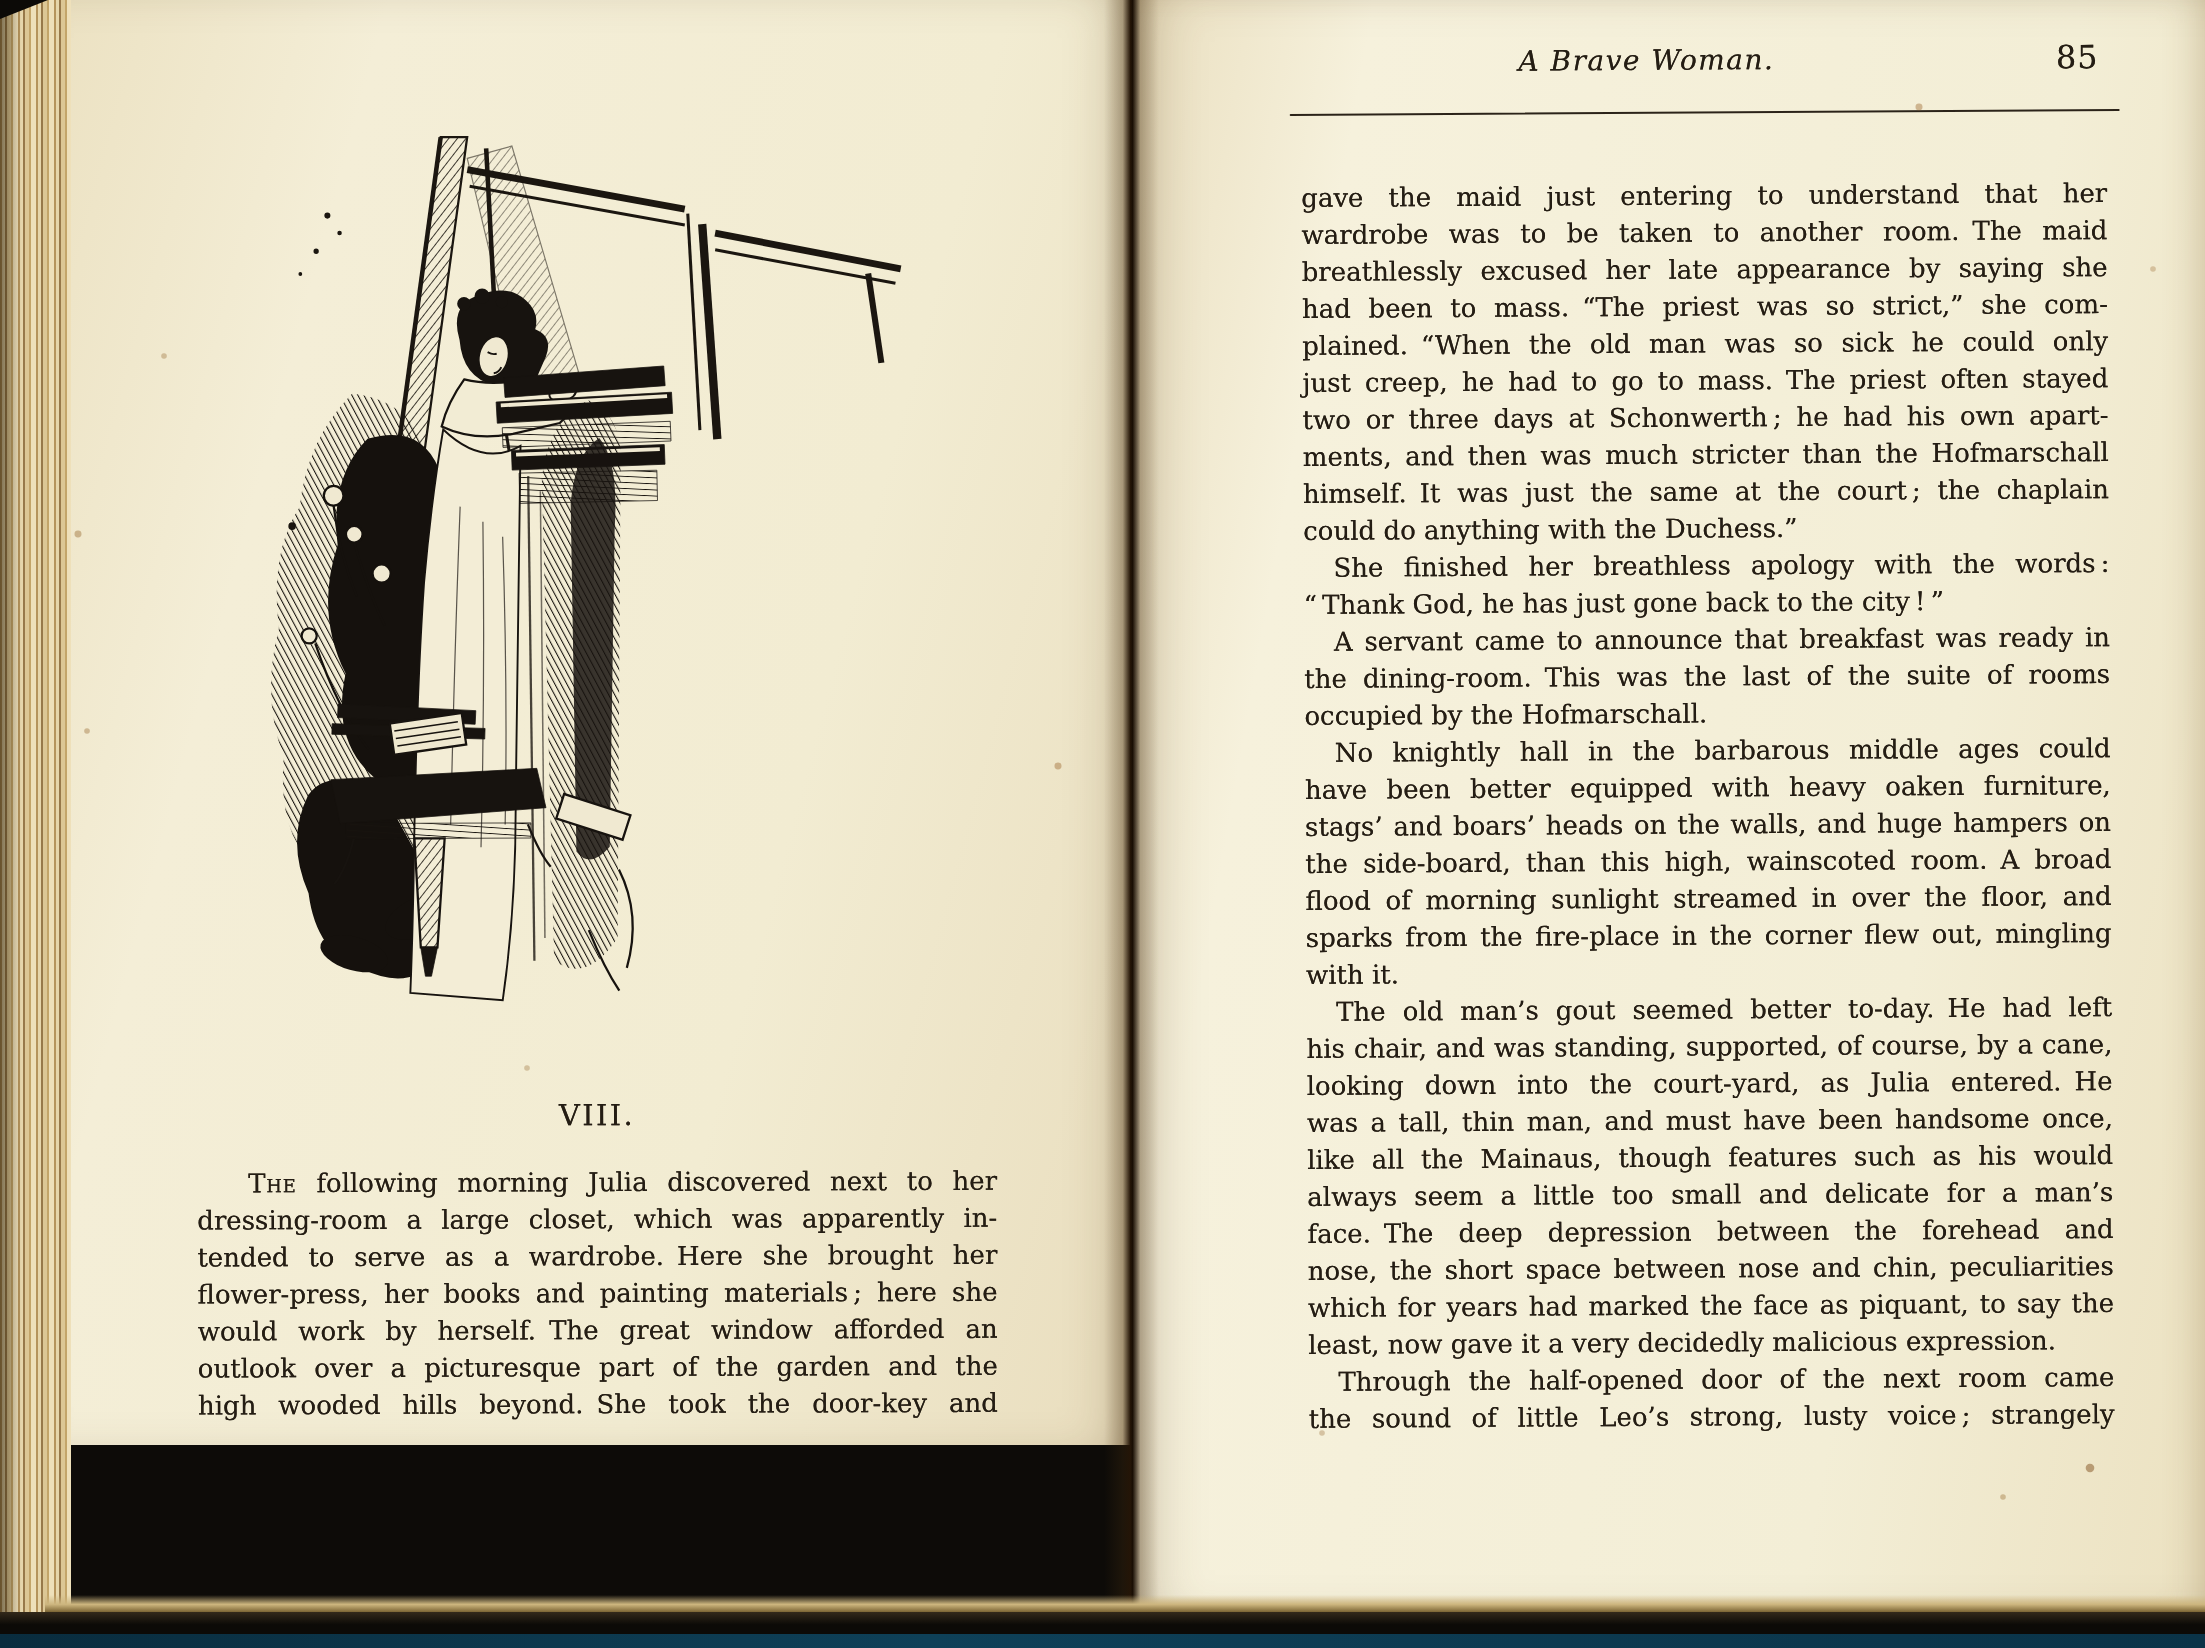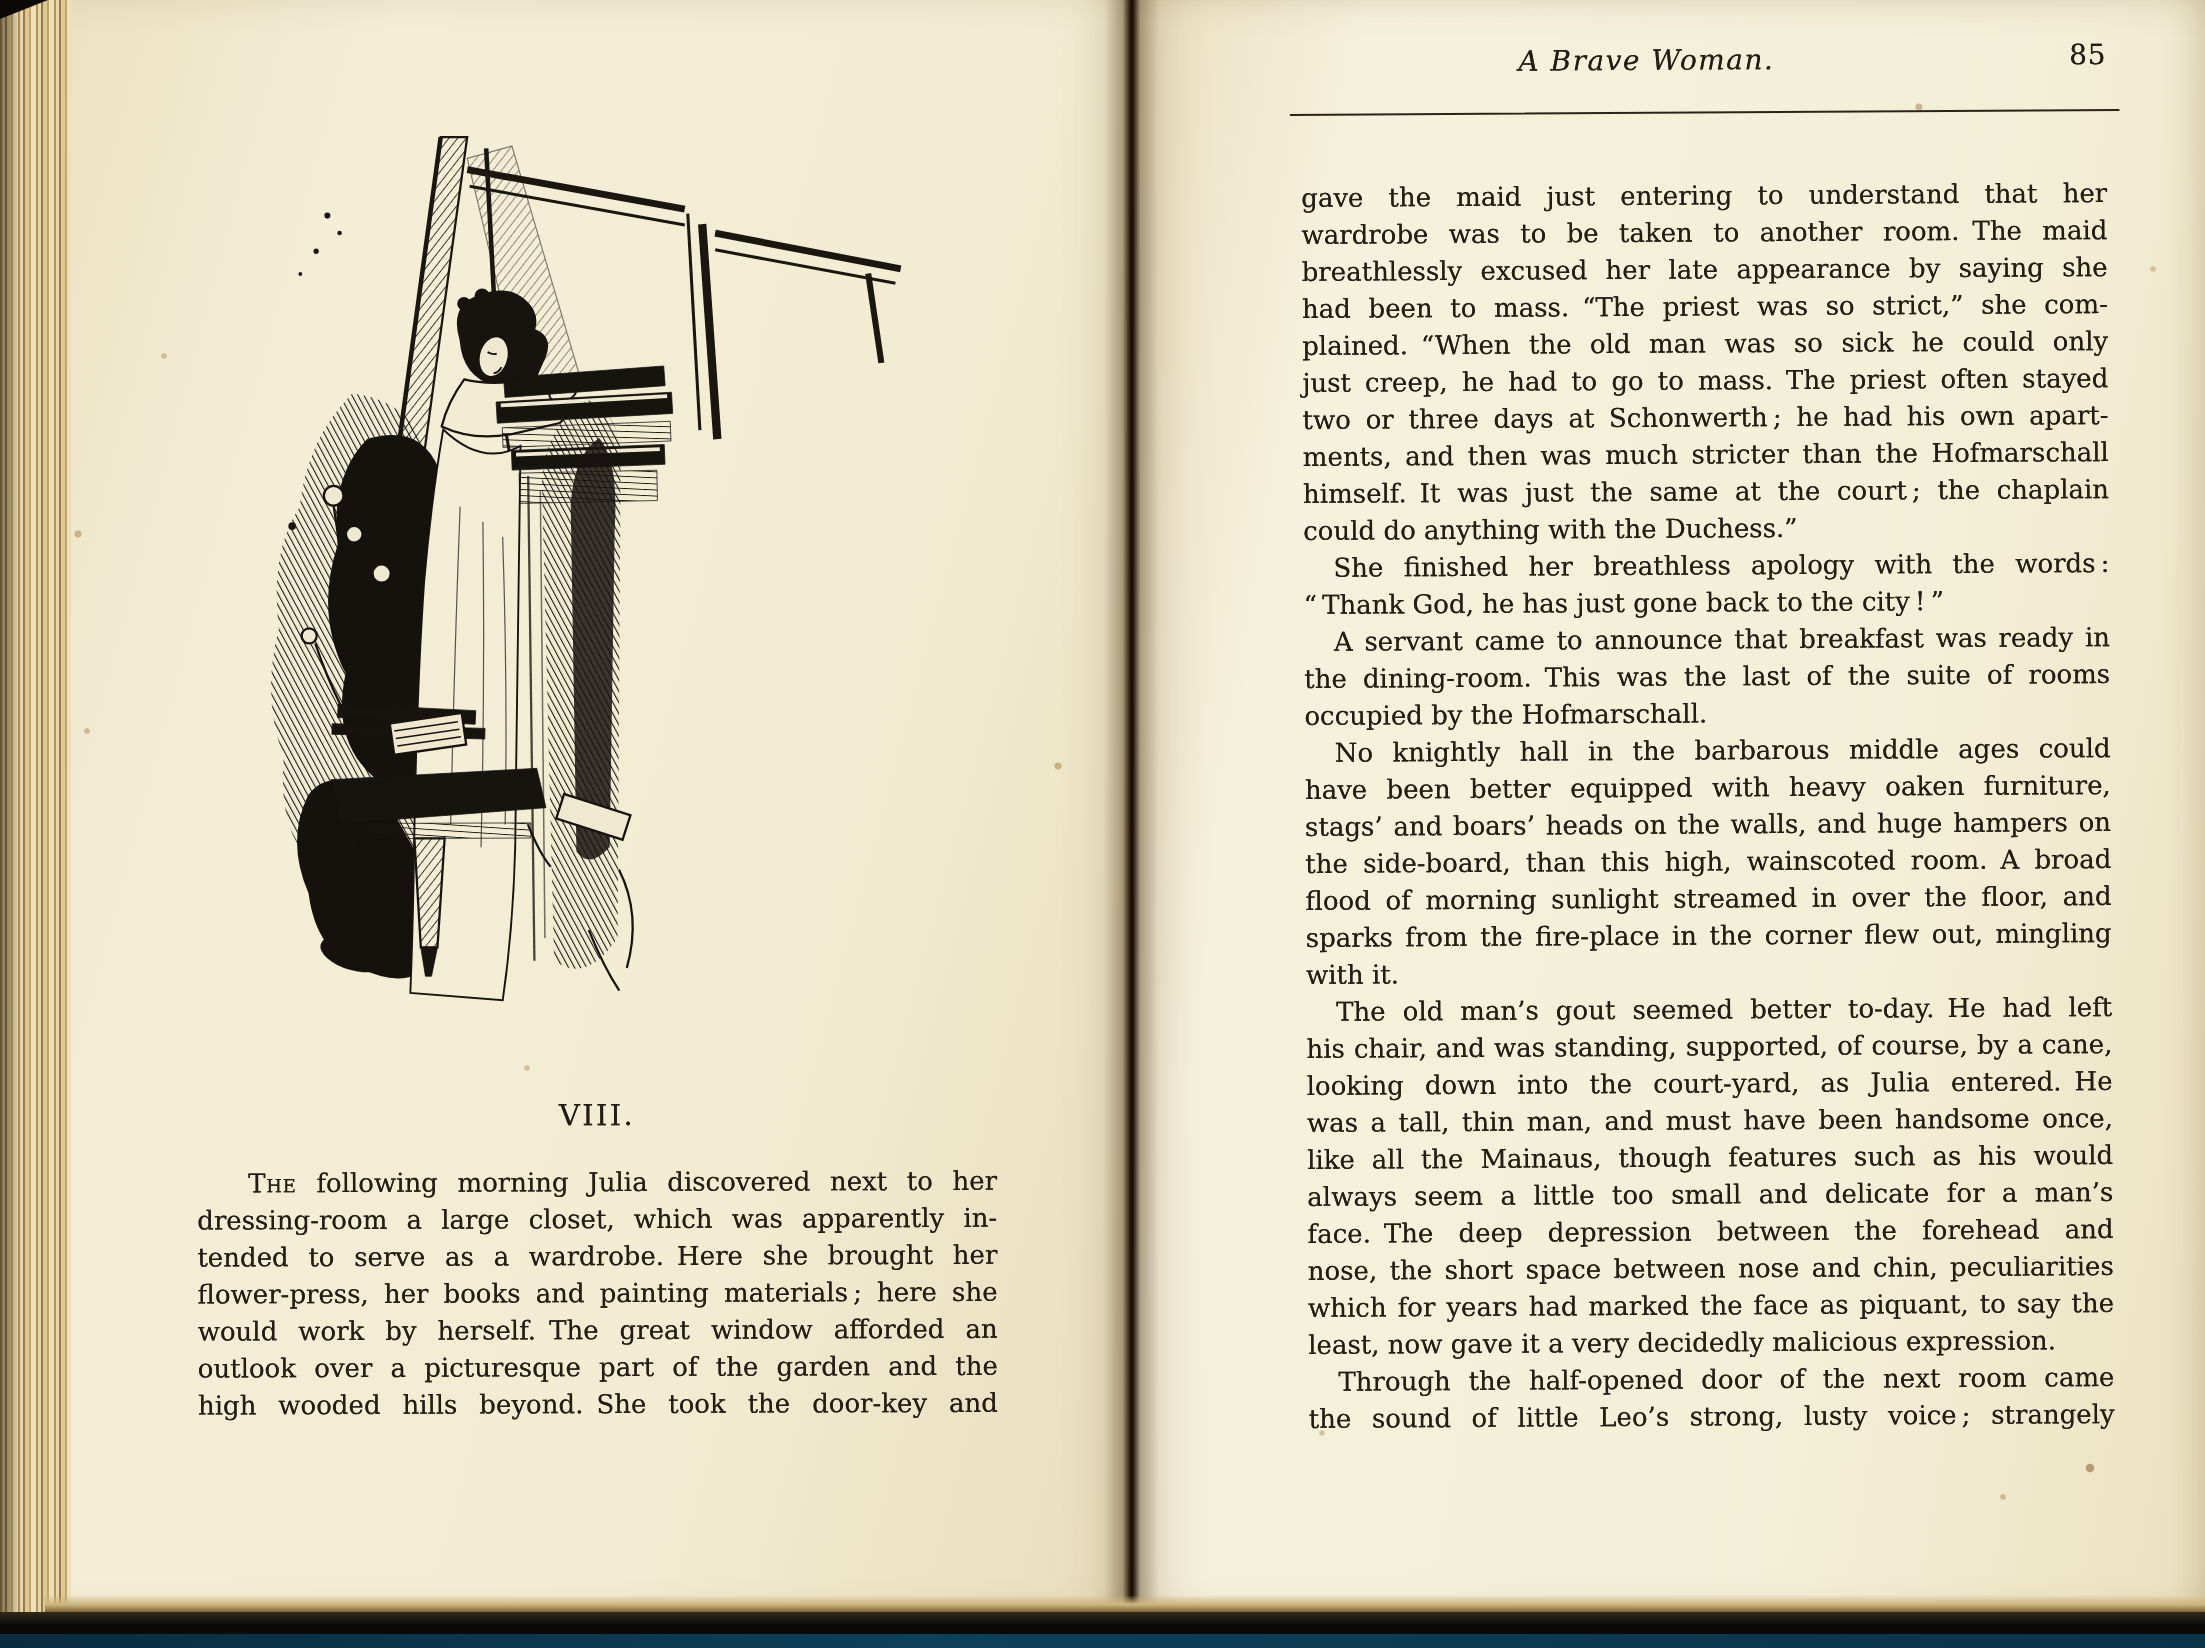--- a/index.html
+++ b/index.html
@@ -12,21 +12,21 @@
   
   .page-edges-left{
     position:absolute;left:0;top:0;width:71px;height:1612px;
     background:
       linear-gradient(90deg,rgba(40,28,8,.55),rgba(40,28,8,0) 30%),
       repeating-linear-gradient(90deg,
         #b5945c 0 2.3px,#e6d6ab 2.3px 5.3px,#97794a 5.3px 6.8px,
         #dcc795 6.8px 11.4px,#c3a569 11.4px 13px,#eee0ba 13px 18px);
   }
   .left-page{
-    position:absolute;left:71px;top:0;width:1059px;height:1612px;
+    position:absolute;left:71px;top:0;width:1059px;height:1445px;
     background:linear-gradient(105deg,#ece2c3,#f4eed7 22%,#f2ecd2 65%,#eadfc0 96%);
     box-shadow:inset -35px 0 53px -26px rgba(90,60,20,.35);
   }
   .right-page{
     position:absolute;left:1130px;top:0;width:1075px;height:1612px;
     background:linear-gradient(100deg,#eadfc0,#f6f1dc 18%,#f3eed6 70%,#ece2c2 98%);
     box-shadow:inset 42px 0 61px -30px rgba(90,60,20,.38),
                inset -26px 0 38px -23px rgba(120,90,40,.30);
   }
   .gutter{
@@ -68,21 +68,21 @@
     transform:rotate(-0.2deg);transform-origin:0 0;}
   .chapter-heading{position:absolute;left:122px;top:1100px;width:800px;
     text-align:center;font-size:29px;letter-spacing:2.3px;}
   .left-text{position:absolute;left:122px;top:1166px;width:800px;
     font-size:26px;line-height:37px;}
   .right-content{position:absolute;left:0;top:0;width:100%;height:100%;
     transform:rotate(-0.35deg);transform-origin:0 0;}
   .running-header{position:absolute;left:170px;top:47px;width:806px;height:45px;}
   .header-title{position:absolute;left:0;top:0;width:806px;padding-right:114px;
     box-sizing:border-box;text-align:center;font-style:italic;font-size:28px;letter-spacing:1.5px;}
-  .page-number{position:absolute;right:0;top:-3px;font-size:28px;letter-spacing:0.8px;}
+  .page-number{position:absolute;right:8px;top:-3px;font-size:32px;letter-spacing:0.8px;}
   .header-rule{position:absolute;left:159px;top:115px;width:830px;height:2.3px;
     background:#2b2319;border-radius:1.5px;}
   .right-text{position:absolute;left:170px;top:181px;width:806px;
     font-size:26px;line-height:37px;}
   
   .illustration{position:absolute;left:189px;top:114px;width:742px;height:947px;}
 </style>
 </head>
 <body>
 

